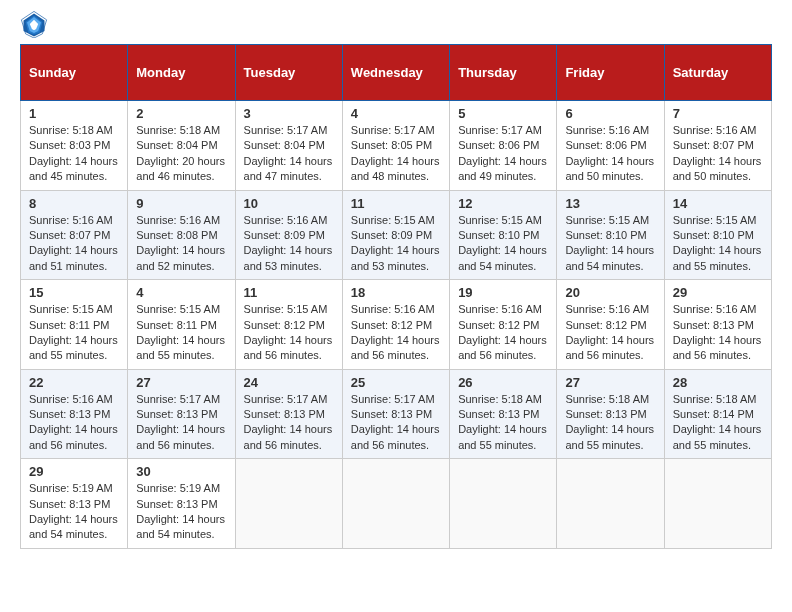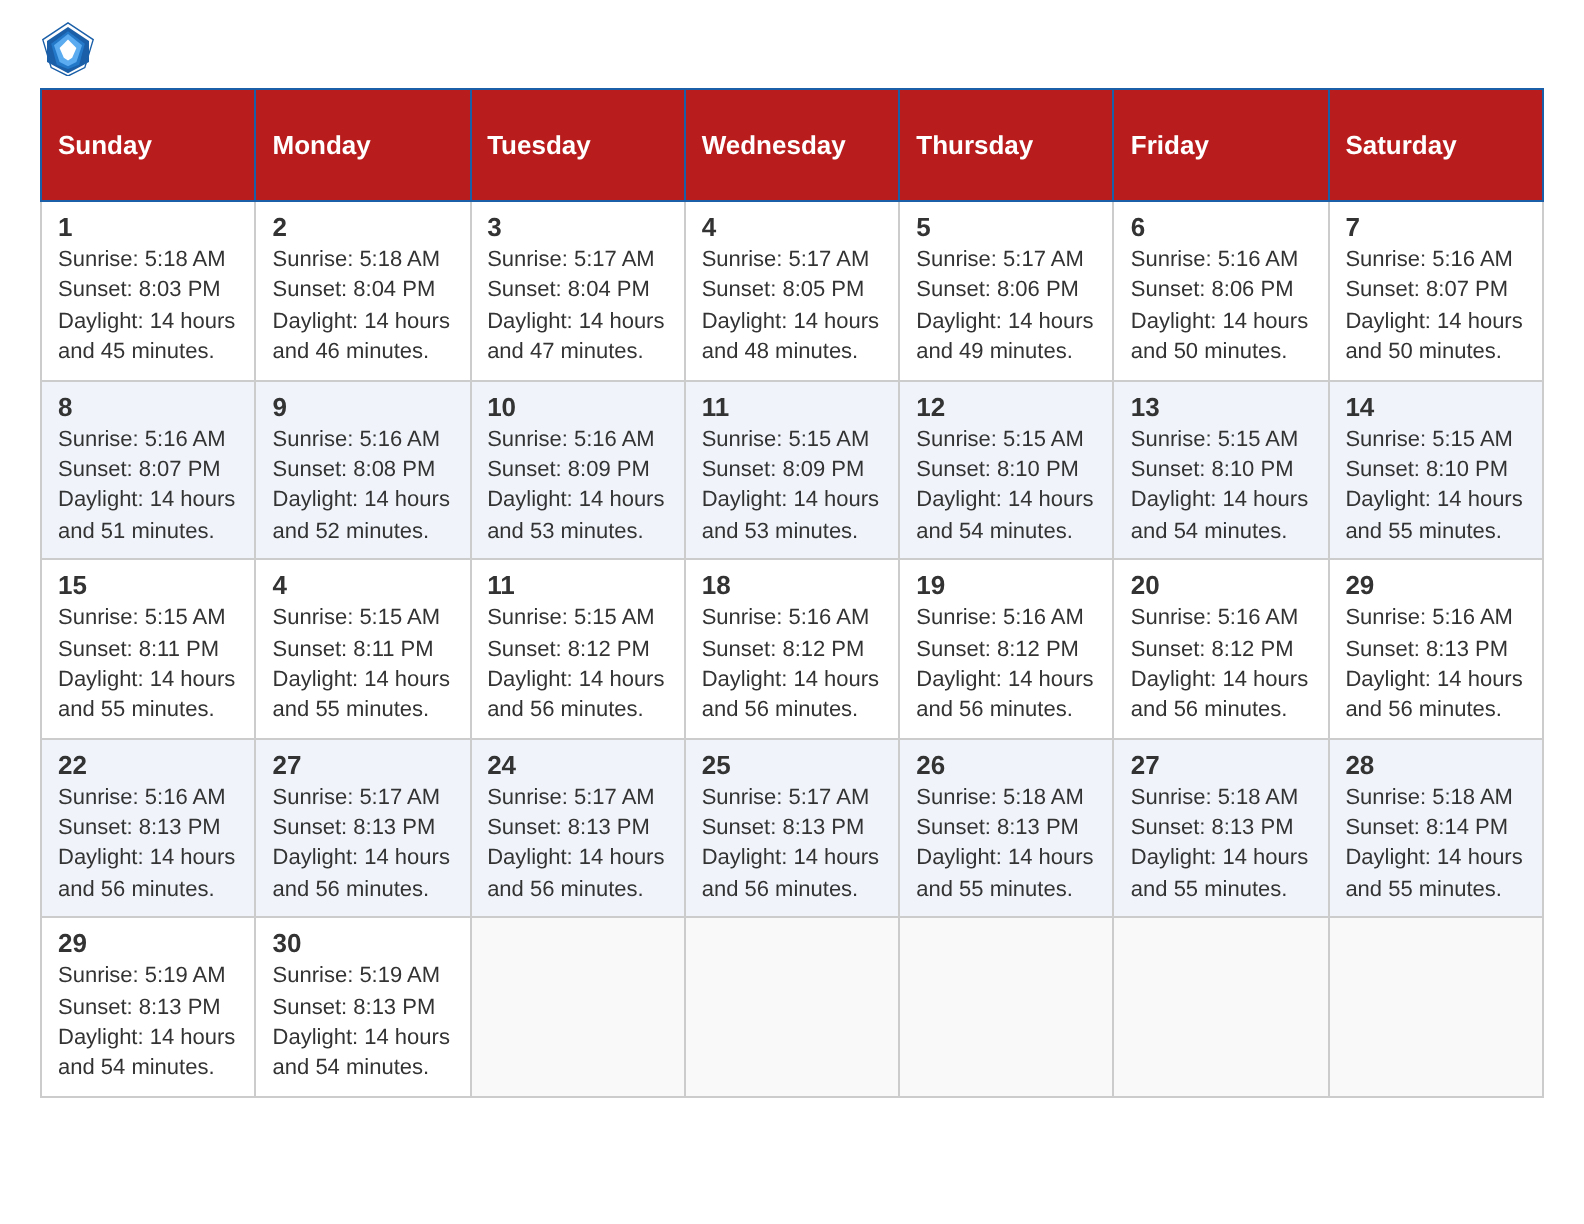--- a/index.html
+++ b/index.html
@@ -142,21 +142,21 @@
             <span>Sunrise: 5:18 AM</span><br>
             <span>Sunset: 8:03 PM</span><br>
             <span>Daylight: 14 hours and 45 minutes.</span>
           </div>
         </td>
           <td>
           <span class="day-number">2</span>
           <div class="day-info">
             <span>Sunrise: 5:18 AM</span><br>
             <span>Sunset: 8:04 PM</span><br>
-            <span>Daylight: 14 hours and 46 minutes.</span>
+            <span>Daylight: 20 hours and 46 minutes.</span>
           </div>
         </td>
           <td>
           <span class="day-number">3</span>
           <div class="day-info">
             <span>Sunrise: 5:17 AM</span><br>
             <span>Sunset: 8:04 PM</span><br>
             <span>Daylight: 14 hours and 47 minutes.</span>
           </div>
         </td>

